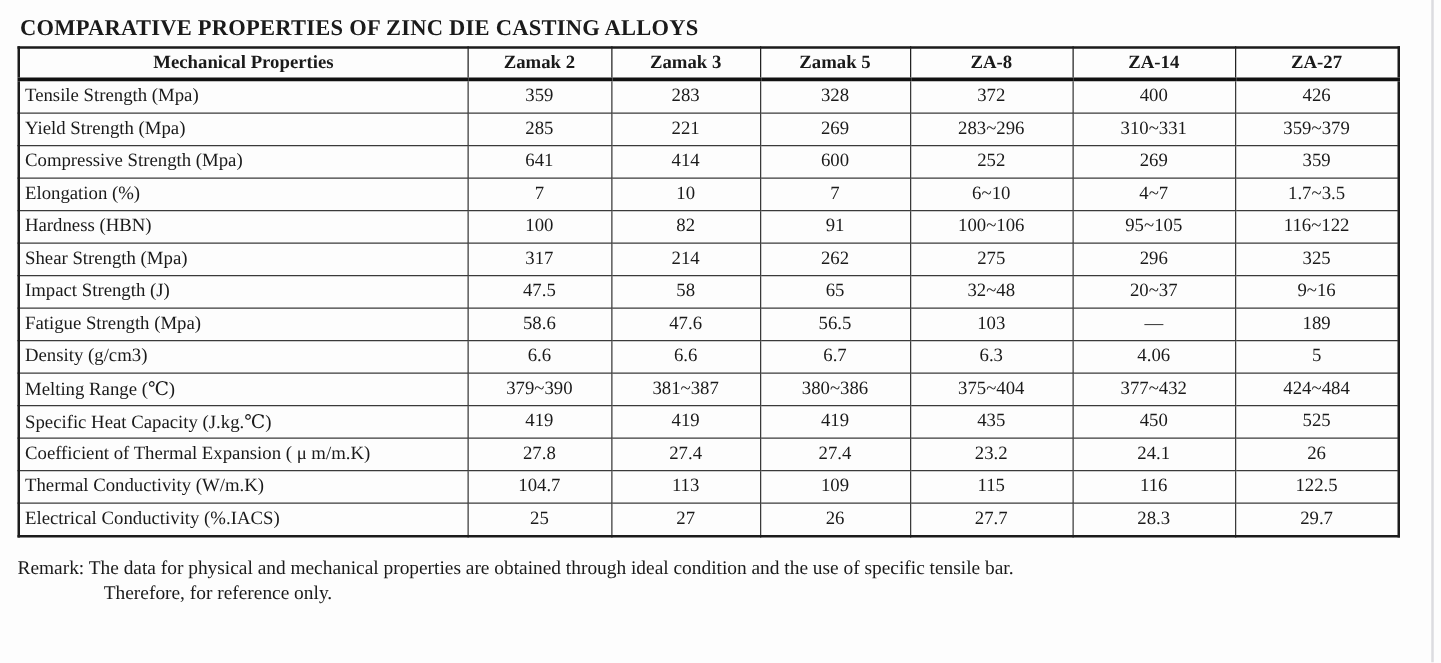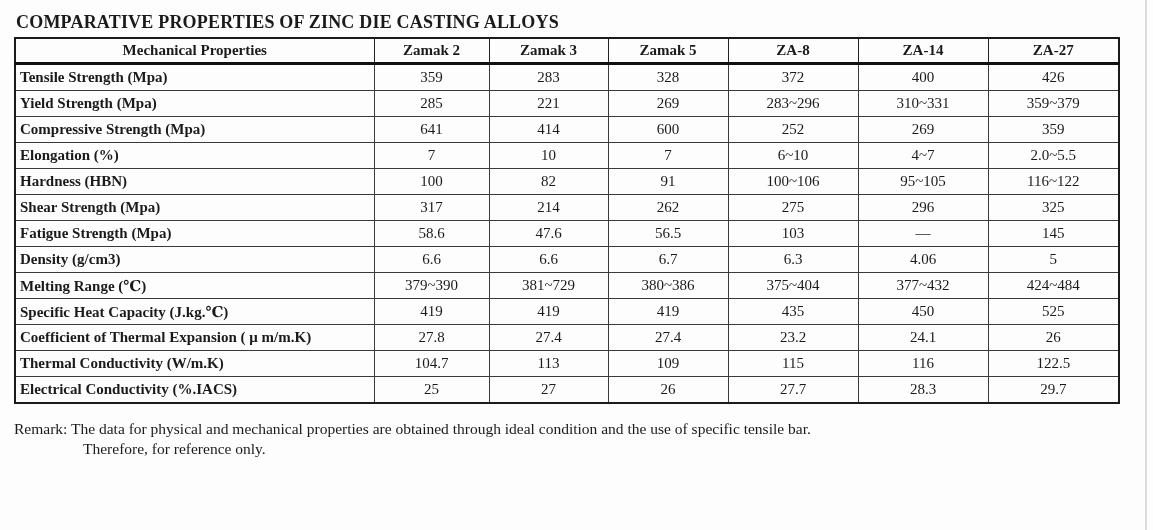--- a/index.html
+++ b/index.html
@@ -53,21 +53,20 @@
     font-size: 15px;
     height: 25px;
     padding: 0 3px;
     text-align: center;
     white-space: nowrap;
     overflow: hidden;
   }
   table.props tbody td.label {
     text-align: left;
     padding-left: 4px;
-    font-weight: bold;
   }
   table.props tbody tr.section td.label {
     text-align: center;
     font-weight: bold;
   }
   .remark {
     margin: 15px 0 0 14px;
     font-size: 15.5px;
     line-height: 1.32;
   }
@@ -130,62 +129,71 @@
           <td>269</td>
           <td>359</td>
         </tr>
         <tr>
           <td class="label">Elongation (%)</td>
           <td>7</td>
           <td>10</td>
           <td>7</td>
           <td>6~10</td>
           <td>4~7</td>
-          <td>2.0~5.5</td>
+          <td>1.7~3.5</td>
         </tr>
         <tr>
           <td class="label">Hardness (HBN)</td>
           <td>100</td>
           <td>82</td>
           <td>91</td>
           <td>100~106</td>
           <td>95~105</td>
           <td>116~122</td>
         </tr>
         <tr>
           <td class="label">Shear Strength (Mpa)</td>
           <td>317</td>
           <td>214</td>
           <td>262</td>
           <td>275</td>
           <td>296</td>
           <td>325</td>
         </tr>
         <tr>
+          <td class="label">Impact Strength (J)</td>
+          <td>47.5</td>
+          <td>58</td>
+          <td>65</td>
+          <td>32~48</td>
+          <td>20~37</td>
+          <td>9~16</td>
+        </tr>
+        <tr>
           <td class="label">Fatigue Strength (Mpa)</td>
           <td>58.6</td>
           <td>47.6</td>
           <td>56.5</td>
           <td>103</td>
           <td>—</td>
-          <td>145</td>
+          <td>189</td>
         </tr>
         <tr>
           <td class="label">Density (g/cm3)</td>
           <td>6.6</td>
           <td>6.6</td>
           <td>6.7</td>
           <td>6.3</td>
           <td>4.06</td>
           <td>5</td>
         </tr>
         <tr>
           <td class="label">Melting Range (℃)</td>
           <td>379~390</td>
-          <td>381~729</td>
+          <td>381~387</td>
           <td>380~386</td>
           <td>375~404</td>
           <td>377~432</td>
           <td>424~484</td>
         </tr>
         <tr>
           <td class="label">Specific Heat Capacity (J.kg.℃)</td>
           <td>419</td>
           <td>419</td>
           <td>419</td>

